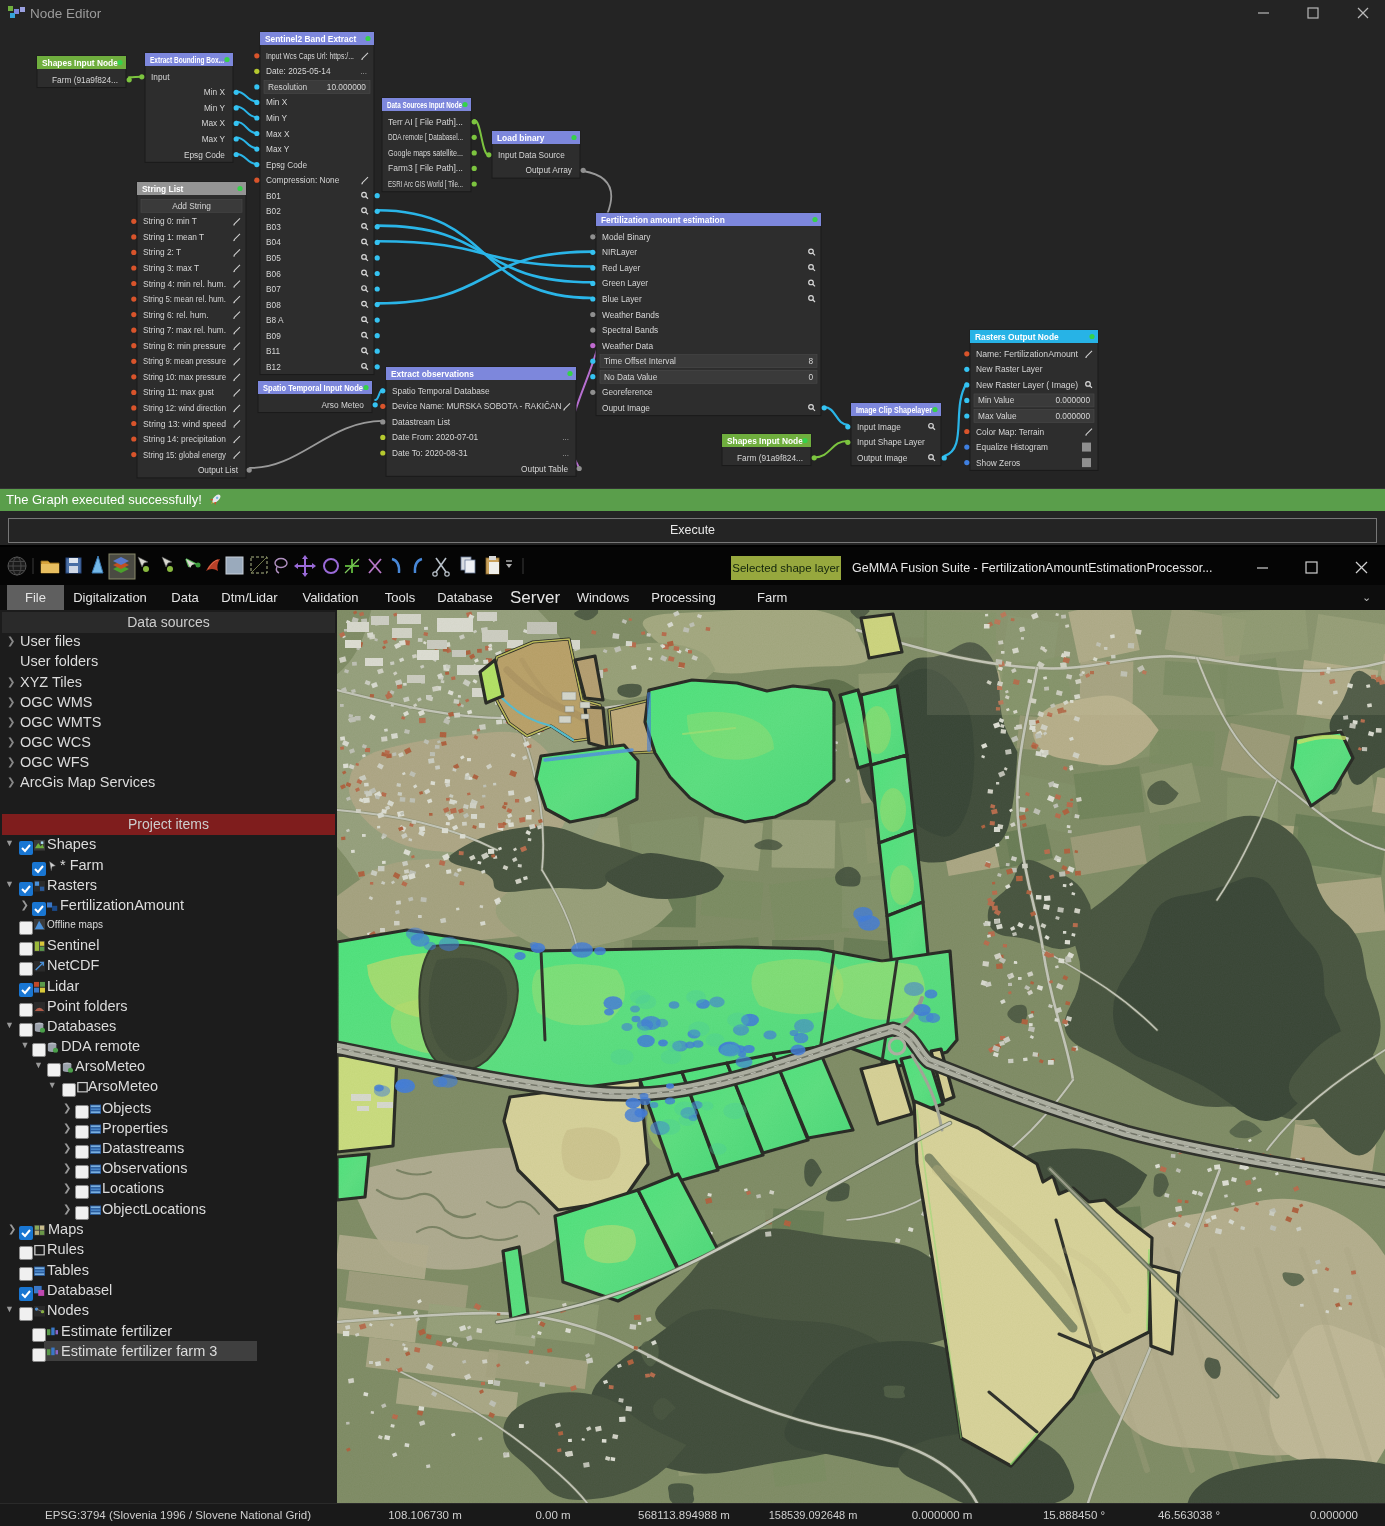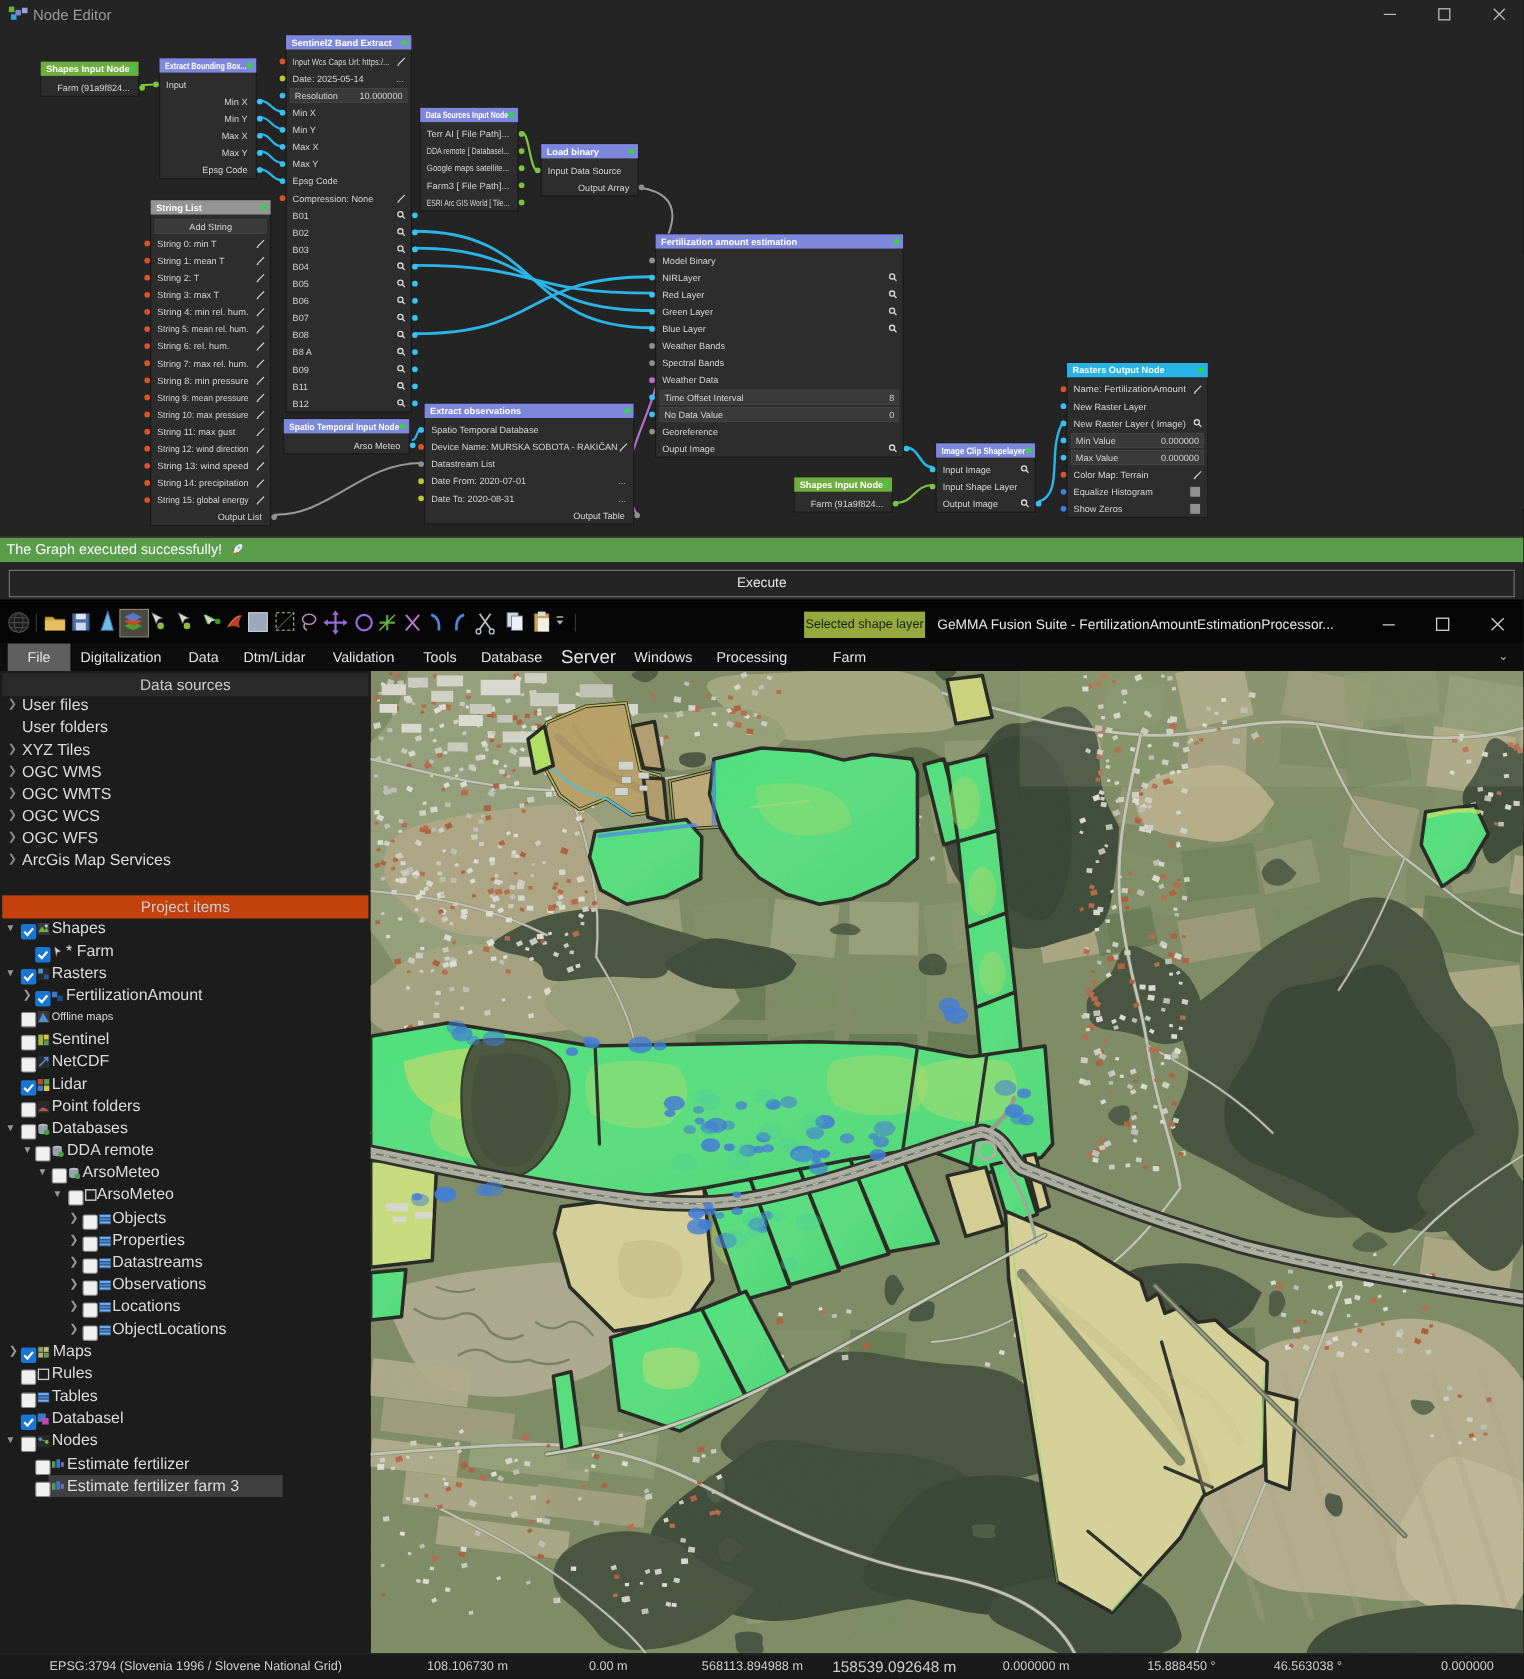--- a/index.html
+++ b/index.html
@@ -565,21 +565,21 @@
     <span style="position:absolute;left:20px">OGC WCS</span>
   </div>
 <div class="abs" style="left:0;top:752px;width:337px;height:20px;color:#dcdcdc;font-size:14.5px;line-height:20px">
     <span style="position:absolute;left:7px;top:0;color:#888;font-size:10px">❯</span>
     <span style="position:absolute;left:20px">OGC WFS</span>
   </div>
 <div class="abs" style="left:0;top:772px;width:337px;height:20px;color:#dcdcdc;font-size:14.5px;line-height:20px">
     <span style="position:absolute;left:7px;top:0;color:#888;font-size:10px">❯</span>
     <span style="position:absolute;left:20px">ArcGis Map Services</span>
   </div>
-<div class="abs" style="left:2px;top:814px;width:333px;height:21px;background:#c2410c;color:#cdcdcd;font-size:14px;text-align:center;line-height:21px">Project items</div>
+<div class="abs" style="left:2px;top:814px;width:333px;height:21px;background:#7f1d1d;color:#cdcdcd;font-size:14px;text-align:center;line-height:21px">Project items</div>
 <div class="abs" style="left:0;top:834px;width:337px;height:20px;font-size:14.5px;line-height:20px;color:#dcdcdc">
     <span style="position:absolute;left:5px;top:-1px;color:#999;font-size:9px">▼</span>
     <span style="position:absolute;left:18.5px;top:3px"><span style="display:inline-block;width:14px;height:14px;background:#1976d2;border-radius:2px;position:relative;vertical-align:middle"><svg width="14" height="14" style="position:absolute;left:0;top:0">
           <path d="M3,7 l3,3 5,-6" stroke="#fff" stroke-width="2" fill="none"></path>
         </svg></span></span>
     <span style="position:absolute;left:33.5px;top:3.5px;transform:scale(0.85);transform-origin:0 0"><svg width="13" height="13">
         <rect width="13" height="13" fill="#3a3a3a"></rect>
         <path d="M1,10 L5,4 L8,8 L10,5 L12,10 Z" fill="#6fae3e"></path>
         <rect x="8" y="2" width="3" height="3" fill="#a8d8f0"></rect>
       </svg></span>
@@ -2155,17 +2155,17 @@
     <ellipse cx="370" cy="496" rx="6.5" ry="4.5" fill="#38d8a8" opacity="0.3"></ellipse>
     <ellipse cx="348" cy="499" rx="10.9" ry="7.6" fill="#38d8a8" opacity="0.3"></ellipse>
     <ellipse cx="381" cy="539" rx="8.7" ry="6.1" fill="#38d8a8" opacity="0.3"></ellipse>
     <rect width="1048" height="893" fill="#808f68" filter="url(#nz)" opacity="0.22"></rect>
   </svg>
 <div class="abs" style="left:0;top:1503px;width:1385px;height:23px;background:#191919;border-top:1px solid #2a2a2a">
     <div class="abs" style="left:178px;top:0;transform:translateX(-50%);color:#cfcfcf;font-size:11.5px;line-height:22px;white-space:nowrap">EPSG:3794 (Slovenia 1996 / Slovene National Grid)</div>
     <div class="abs" style="left:425px;top:0;transform:translateX(-50%);color:#cfcfcf;font-size:11.5px;line-height:22px;white-space:nowrap">108.106730 m</div>
     <div class="abs" style="left:553px;top:0;transform:translateX(-50%);color:#cfcfcf;font-size:11.5px;line-height:22px;white-space:nowrap">0.00 m</div>
     <div class="abs" style="left:684px;top:0;transform:translateX(-50%);color:#cfcfcf;font-size:11.5px;line-height:22px;white-space:nowrap">568113.894988 m</div>
-    <div class="abs" style="left:813px;top:0;transform:translateX(-50%);color:#cfcfcf;font-size:14px;line-height:22px;white-space:nowrap">158539.092648 m</div>
+    <div class="abs" style="left:813px;top:0;transform:translateX(-50%);color:#cfcfcf;font-size:11px;line-height:22px;white-space:nowrap">158539.092648 m</div>
     <div class="abs" style="left:942px;top:0;transform:translateX(-50%);color:#cfcfcf;font-size:11.5px;line-height:22px;white-space:nowrap">0.000000 m</div>
     <div class="abs" style="left:1074px;top:0;transform:translateX(-50%);color:#cfcfcf;font-size:11.5px;line-height:22px;white-space:nowrap">15.888450 °</div>
     <div class="abs" style="left:1189px;top:0;transform:translateX(-50%);color:#cfcfcf;font-size:11.5px;line-height:22px;white-space:nowrap">46.563038 °</div>
     <div class="abs" style="left:1334px;top:0;transform:translateX(-50%);color:#cfcfcf;font-size:11.5px;line-height:22px;white-space:nowrap">0.000000</div>
   </div>
 </body></html>

